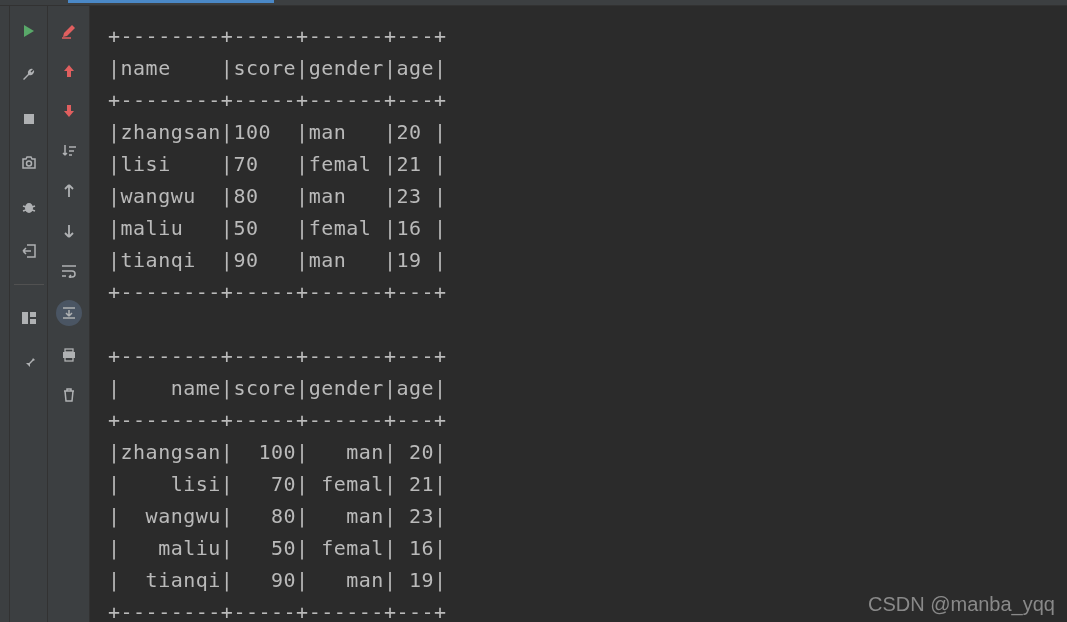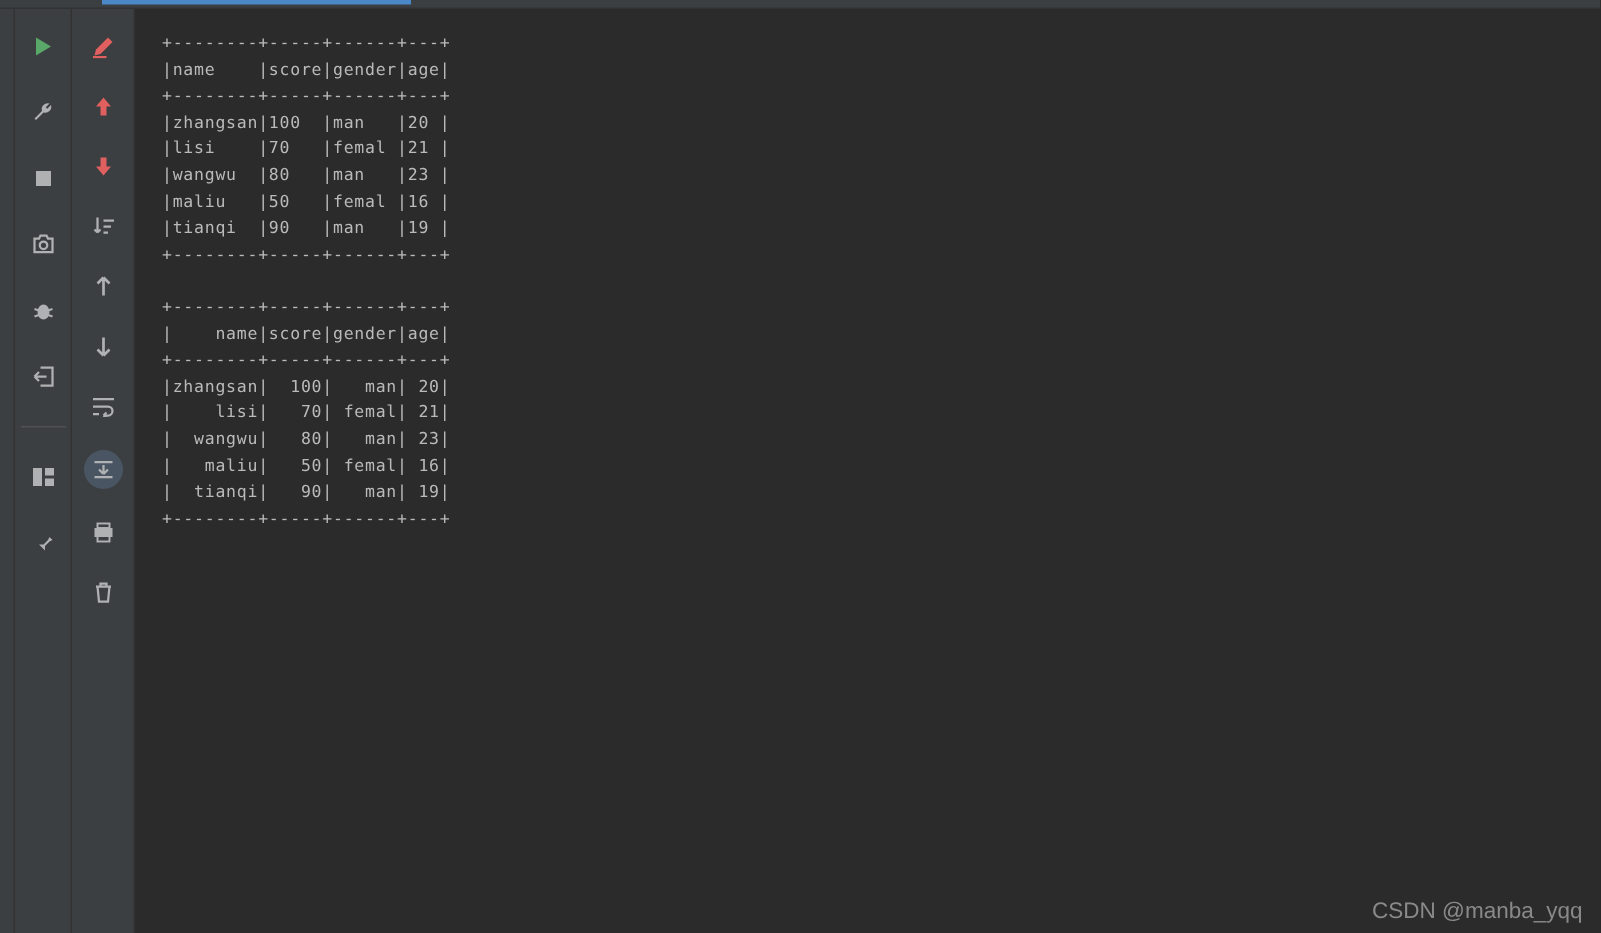--- a/index.html
+++ b/index.html
@@ -57,21 +57,21 @@
       gap: 18px;
     }
     .console {
       flex: 1;
       background: #2b2b2b;
       padding: 14px 18px;
       white-space: pre;
       line-height: 1.6;
       letter-spacing: 0.5px;
       color: #bababa;
-      font-size: 11px;
+      font-size: 20px;
     }
     .icon-btn {
       width: 22px;
       height: 22px;
       display: flex;
       align-items: center;
       justify-content: center;
       cursor: pointer;
       color: #afb1b3;
     }
@@ -79,21 +79,21 @@
       background: #4a5563;
       border-radius: 50%;
       width: 26px;
       height: 26px;
     }
     .watermark {
       position: absolute;
       bottom: 6px;
       right: 12px;
       color: #9a9a9a;
-      font-size: 15px;
+      font-size: 20px;
       font-family: sans-serif;
       opacity: 0.85;
     }
     svg { display: block; }
     .sep {
       width: 30px;
       height: 1px;
       background: #515151;
     }
   </style>

